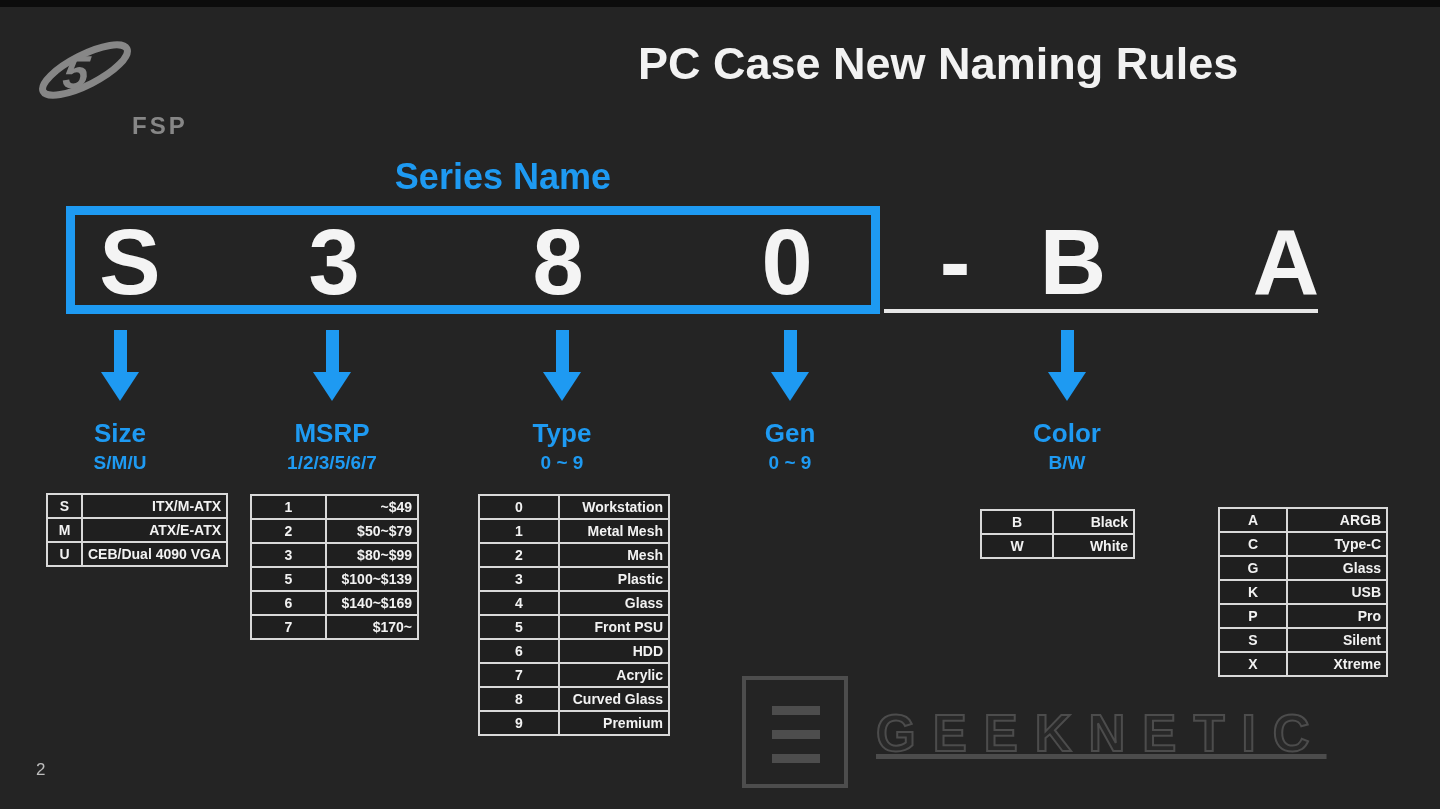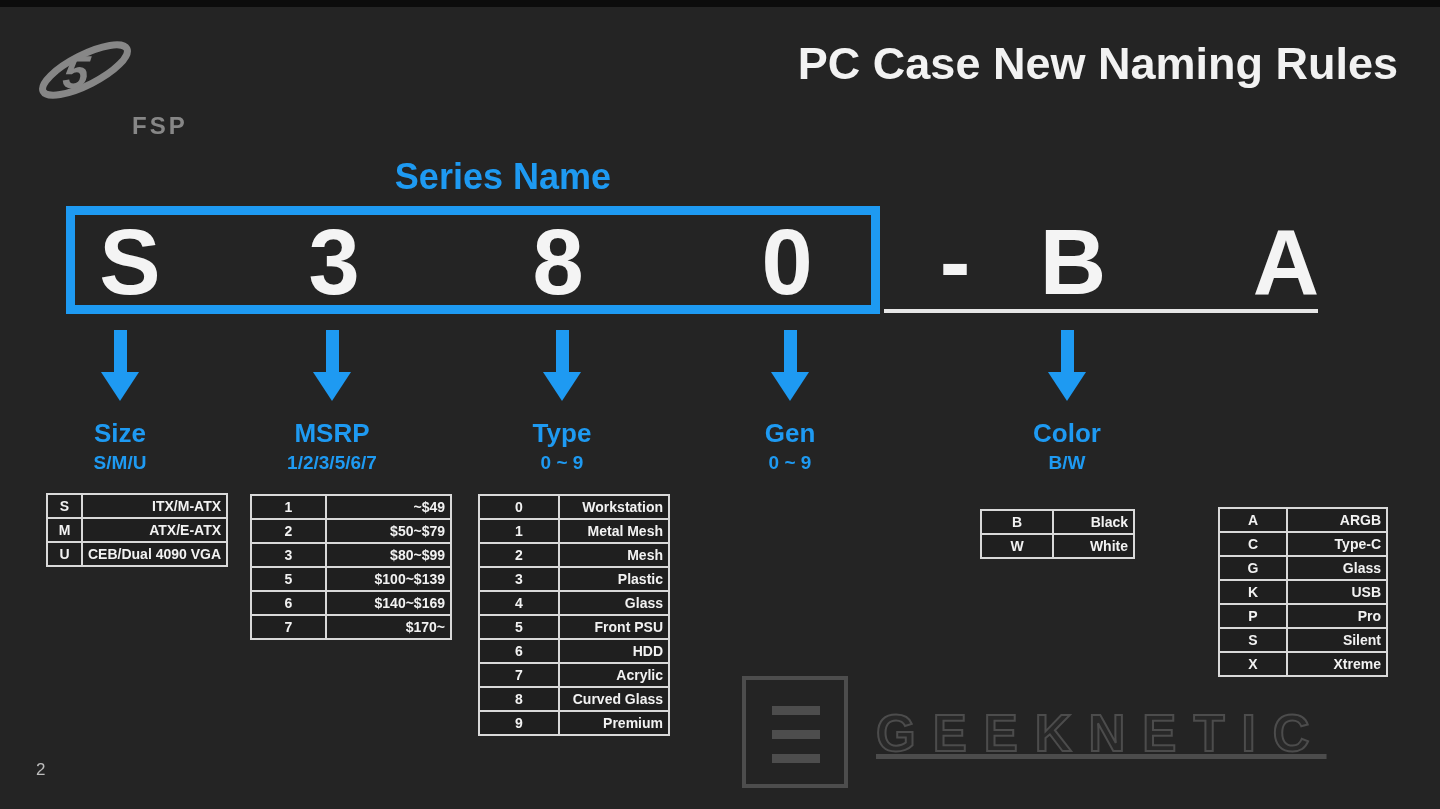--- a/index.html
+++ b/index.html
@@ -20,21 +20,21 @@
 
   
   .fsp-logo{position:absolute;left:30px;top:40px;width:150px;height:70px;}
   .fsp-logo-text{
     position:absolute;left:102px;top:72px;font-size:24px;font-weight:bold;
     color:var(--logo-gray);letter-spacing:3px;
   }
 
   
   .title{
-    position:absolute;top:38px;right:42px;width:760px;text-align:right;
+    position:absolute;top:38px;right:42px;width:760px;text-align:left;
     font-size:45px;font-weight:bold;color:var(--txt);letter-spacing:0px;
   }
 
   
   .series-label{
     position:absolute;left:331px;top:156px;width:280px;text-align:right;
     font-size:36px;font-weight:bold;color:var(--accent);
   }
 
   
@@ -70,21 +70,21 @@
     position:absolute;border-collapse:collapse;background:#1f1f1f;
     border:2px solid var(--tbl-border);
   }
   table.lookup td{
     border:2px solid var(--tbl-border);height:24px;
     font-size:14px;font-weight:bold;color:var(--txt);white-space:nowrap;
   }
   table.lookup td.key{text-align:center;}
   table.lookup td.val{text-align:right;padding:0 5px;}
   .tbl-size{left:46px;top:493px;}       .tbl-size td.key{width:35px;}  .tbl-size td.val{width:131px;}
-  .tbl-msrp{left:250px;top:494px;}      .tbl-msrp td.key{width:75px;}  .tbl-msrp td.val{width:125px;}
+  .tbl-msrp{left:250px;top:494px;}      .tbl-msrp td.key{width:75px;}  .tbl-msrp td.val{width:92px;}
   .tbl-type{left:478px;top:494px;}      .tbl-type td.key{width:80px;}  .tbl-type td.val{width:110px;}
   .tbl-color{left:980px;top:509px;}     .tbl-color td.key{width:72px;} .tbl-color td.val{width:81px;}
   .tbl-features{left:1218px;top:507px;} .tbl-features td.key{width:68px;} .tbl-features td.val{width:100px;}
 
   
   .watermark{position:absolute;left:742px;top:672px;width:700px;height:130px;}
   .wm-box{
     position:absolute;left:0;top:4px;width:106px;height:112px;
     border:4px solid #4d4d4d;
   }

